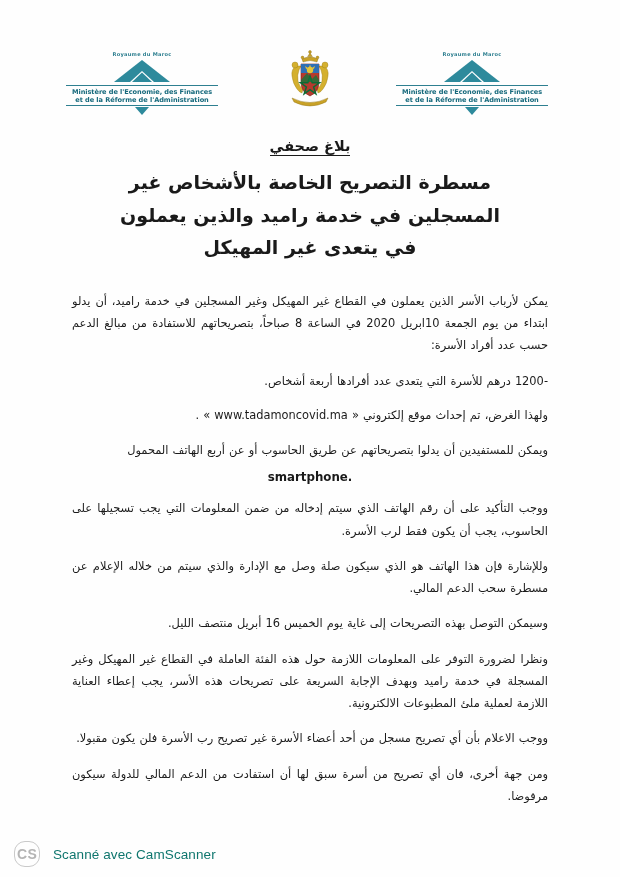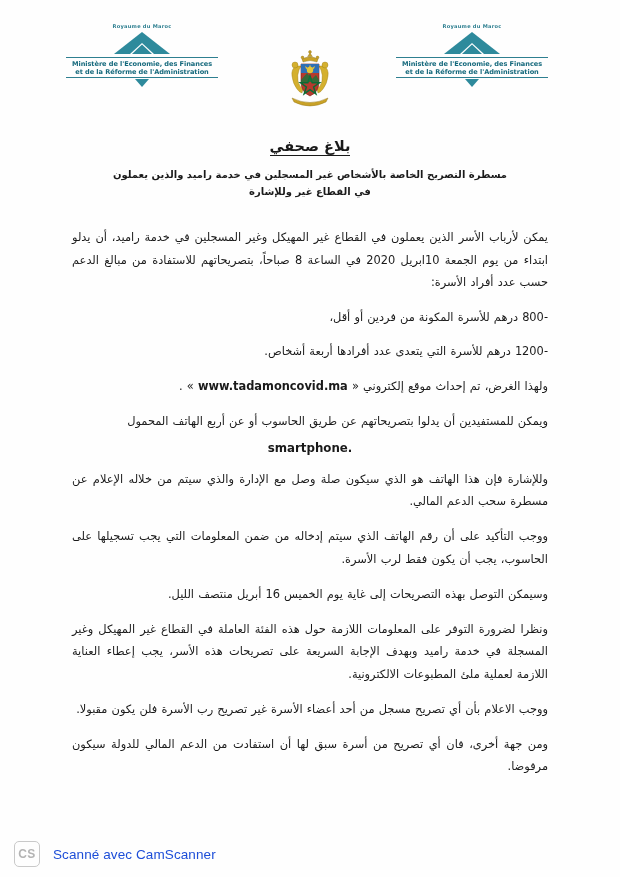--- a/index.html
+++ b/index.html
@@ -28,21 +28,21 @@
 
   
   .masthead {
     position: relative;
     height: 112px;
     flex: 0 0 auto;
   }
 
   .ministry-logo {
     position: absolute;
-    top: 24px;
+    top: 52px;
     width: 160px;
     text-align: center;
     line-height: 1;
   }
   .ministry-logo.left  { left: 62px; }
   .ministry-logo.right { left: 392px; }
 
   .logo-kingdom {
     font-size: 5.1px;
     font-weight: bold;
@@ -92,21 +92,21 @@
     margin: 26px 0 0;
     letter-spacing: 0;
   }
   .doc-title span {
     border-bottom: 1.4px solid #1a1a1a;
     padding-bottom: 1px;
     text-align: right;
   }
   .doc-subtitle {
     text-align: center;
-    font-size: 10px;
+    font-size: 19px;
     font-weight: bold;
     line-height: 1.72;
     margin: 12px auto 0;
     width: 430px;
   }
 
   
   .body-copy {
     margin: 26px 72px 0 72px;
     flex: 1 1 auto;
@@ -125,21 +125,21 @@
     text-align-last: right;
     margin-bottom: 12px;
   }
   .para.centered-latin {
     text-align: right;
     direction: rtl;
   }
   .latin {
     direction: ltr;
     unicode-bidi: embed;
-    font-weight: bold;
+    font-weight: normal;
     font-family: "DejaVu Sans", "Liberation Sans", sans-serif;
   }
   .latin-lead {
     display: block;
     direction: ltr;
     unicode-bidi: embed;
     text-align: center;
     font-weight: bold;
     font-size: 11.8px;
     margin: 0 0 13px 0;
@@ -156,35 +156,35 @@
     align-items: center;
     padding-right: 0;
     padding-left: 14px;
     flex-direction: row;
     direction: ltr;
   }
   .cs-badge {
     width: 24px;
     height: 24px;
     border: 1.4px solid #c9c9c9;
-    border-radius: 5px;
+    border-radius: 11px;
     color: #b4b4b4;
-    font-size: 12px;
+    font-size: 14px;
     font-weight: bold;
     display: flex;
     align-items: center;
     justify-content: center;
     letter-spacing: .3px;
     flex: 0 0 auto;
     font-family: "Liberation Sans", sans-serif;
   }
   .cs-text {
     margin-left: 13px;
     font-size: 13.5px;
-    color: #1d4ed8;
+    color: #0f766e;
     font-family: "Liberation Sans", sans-serif;
     letter-spacing: .1px;
   }
 </style>
 </head>
 <body>
 
 <div class="page">
 
   <div class="masthead">
@@ -264,39 +264,38 @@
         </svg>
       </div>
     </div>
 
   </div>
 
   <h1 class="doc-title"><span>بلاغ صحفي</span></h1>
 
   <div class="doc-subtitle">
     <div>مسطرة التصريح الخاصة بالأشخاص غير المسجلين في خدمة راميد والذين يعملون</div>
-    <div>في القطاع غير وللإشارة</div>
+    <div>في يتعدى غير المهيكل</div>
   </div>
 
   <div class="body-copy">
 
 
     <p class="para">يمكن لأرباب الأسر الذين يعملون في القطاع غير المهيكل وغير المسجلين في خدمة راميد، أن يدلو ابتداء من يوم الجمعة 10ابريل 2020 في الساعة 8 صباحاً، بتصريحاتهم للاستفادة من مبالغ الدعم حسب عدد أفراد الأسرة:</p>
 
-    <p class="para list-item">-800 درهم للأسرة المكونة من فردين أو أقل،</p>
     <p class="para list-item">-1200 درهم للأسرة التي يتعدى عدد أفرادها أربعة أشخاص.</p>
 
     <p class="para centered-latin"><span>ولهذا الغرض، تم إحداث موقع إلكتروني « </span><span class="latin">www.tadamoncovid.ma</span><span> » .</span></p>
 
     <p class="para tight">ويمكن للمستفيدين أن يدلوا بتصريحاتهم عن طريق الحاسوب أو عن أربع الهاتف المحمول</p>
     <span class="latin-lead">smartphone.</span>
 
+    <p class="para">ووجب التأكيد على أن رقم الهاتف الذي سيتم إدخاله من ضمن المعلومات التي يجب تسجيلها على الحاسوب، يجب أن يكون فقط لرب الأسرة.</p>
+
     <p class="para">وللإشارة فإن هذا الهاتف هو الذي سيكون صلة وصل مع الإدارة والذي سيتم من خلاله الإعلام عن مسطرة سحب الدعم المالي.</p>
-
-    <p class="para">ووجب التأكيد على أن رقم الهاتف الذي سيتم إدخاله من ضمن المعلومات التي يجب تسجيلها على الحاسوب، يجب أن يكون فقط لرب الأسرة.</p>
 
     <p class="para">وسيمكن التوصل بهذه التصريحات إلى غاية يوم الخميس 16 أبريل منتصف الليل.</p>
 
     <p class="para">ونظرا لضرورة التوفر على المعلومات اللازمة حول هذه الفئة العاملة في القطاع غير المهيكل وغير المسجلة في خدمة راميد وبهدف الإجابة السريعة على تصريحات هذه الأسر، يجب إعطاء العناية اللازمة لعملية ملئ المطبوعات الالكترونية.</p>
 
     <p class="para">ووجب الاعلام بأن أي تصريح مسجل من أحد أعضاء الأسرة غير تصريح رب الأسرة فلن يكون مقبولا.</p>
 
     <p class="para">ومن جهة أخرى، فان أي تصريح من أسرة سبق لها أن استفادت من الدعم المالي للدولة سيكون مرفوضا.</p>
 
   </div>

